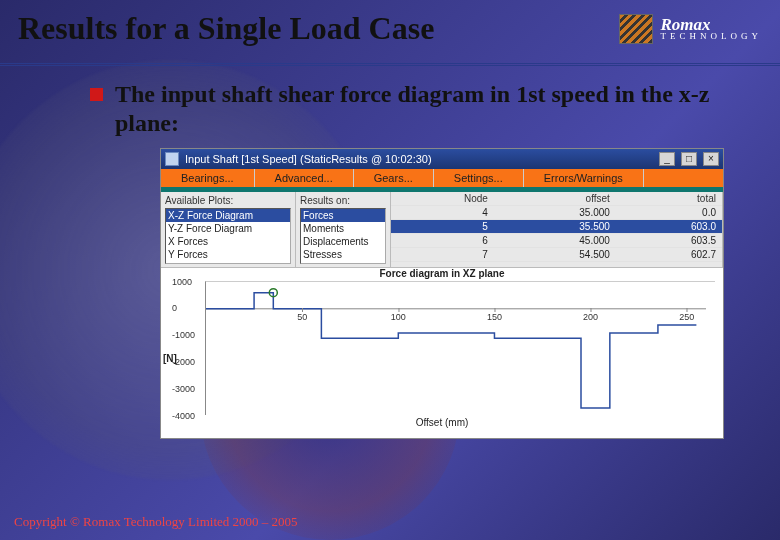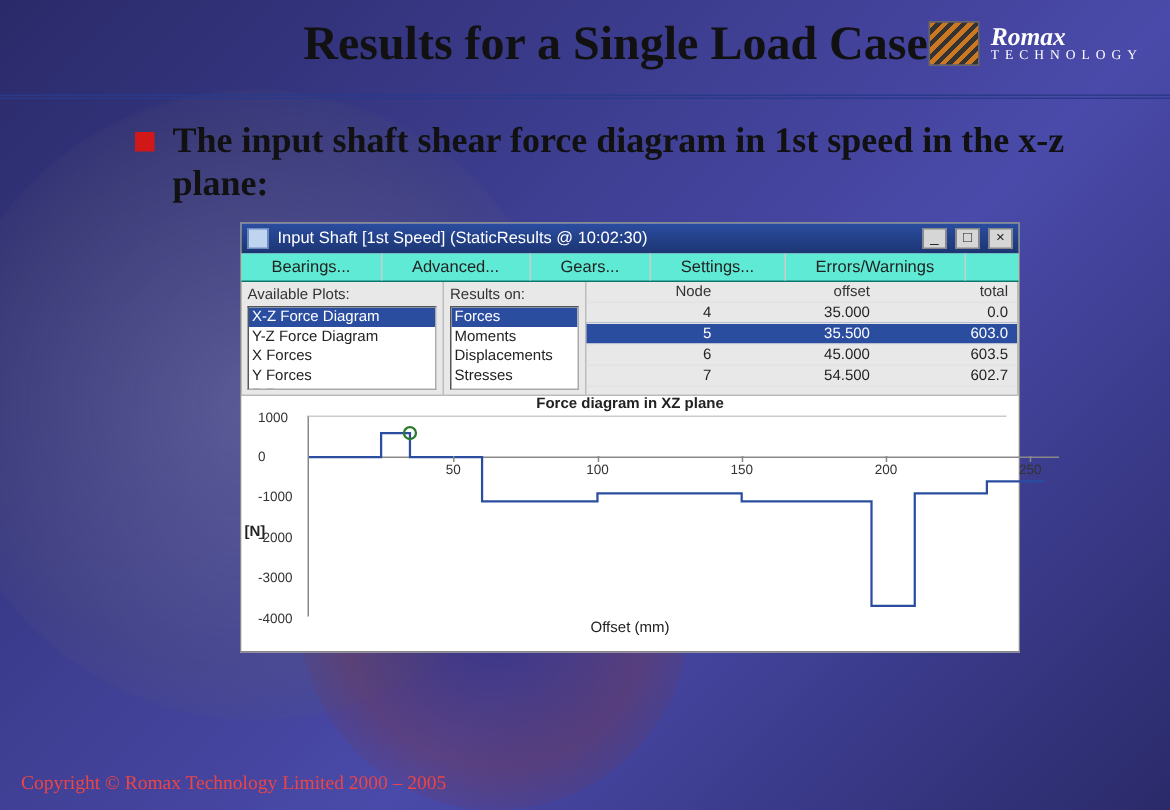--- a/index.html
+++ b/index.html
@@ -26,21 +26,21 @@
     background: radial-gradient(circle, rgba(40,40,120,0.6) 0%, rgba(120,50,60,0.35) 55%, rgba(40,40,80,0) 80%);
     top: 280px; left: 200px;
     z-index: 0;
   }
   .header {
     position: relative;
     z-index: 2;
     height: 66px;
     display: flex;
     align-items: center;
-    justify-content: flex-end;
+    justify-content: space-between;
     padding: 0 18px 6px 18px;
     border-bottom: 3px double #2a3a8a;
     background: linear-gradient(to bottom, rgba(255,255,255,0) 0%, rgba(255,255,255,0) 100%);
   }
   .header h1 {
     font-family: "Times New Roman", Times, serif;
     font-size: 32px;
     font-weight: bold;
     color: #111;
   }
@@ -88,21 +88,21 @@
   }
   .bullet-text {
     font-family: "Times New Roman", Times, serif;
     font-size: 24px;
     font-weight: bold;
     color: #111;
     line-height: 1.2;
   }
   .app-window {
     margin: 8px 0 0 70px;
-    width: 520px;
+    width: 564px;
     background: #e8e8e8;
     border: 1px solid #888;
     font-size: 11px;
     color: #222;
   }
   .titlebar {
     height: 20px;
     background: linear-gradient(to bottom,#2b4da0,#1c3572);
     color: #fff;
     display: flex;
@@ -123,22 +123,22 @@
     width: 16px; height: 14px;
     background: #d6d6d6;
     border: 1px solid #888;
     font-size: 10px;
     line-height: 12px;
     text-align: center;
     color: #222;
   }
   .menubar {
     display: flex;
-    background: #5eead4;
-    border-bottom: 1px solid #0f766e;
+    background: #f97316;
+    border-bottom: 5px solid #0f766e;
   }
   .menubar .menu {
     padding: 3px 20px;
     border-right: 1px solid #ccc;
     font-size: 11px;
   }
   .panes {
     display: flex;
     border-bottom: 1px solid #bbb;
   }

